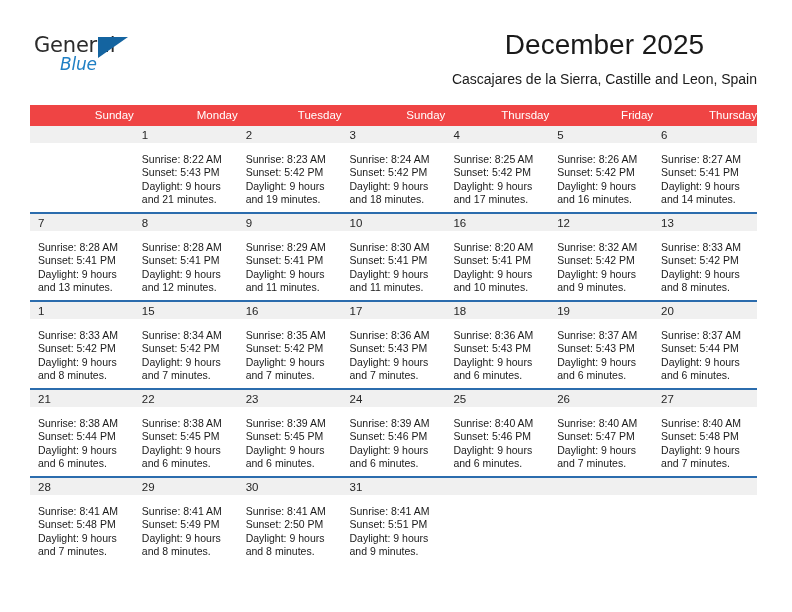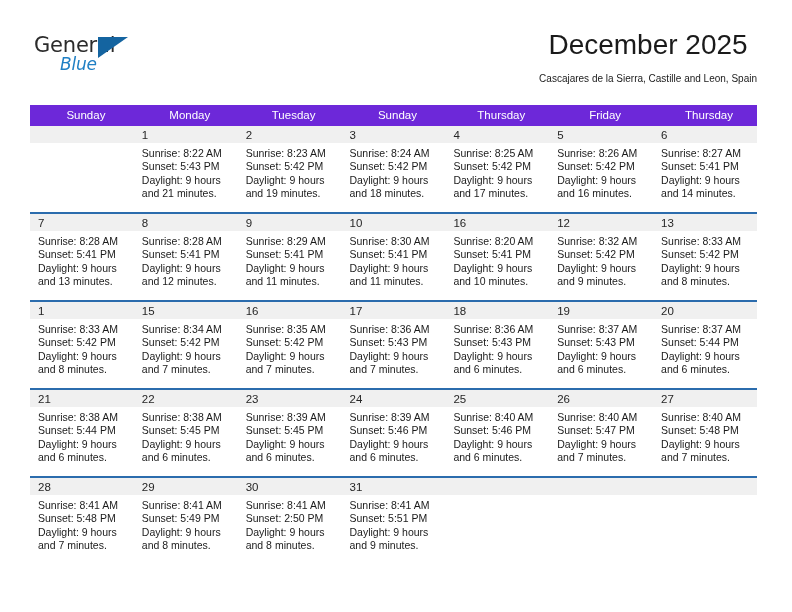--- a/index.html
+++ b/index.html
@@ -73,41 +73,41 @@
   }
   .cal-title {
     font-size: 28px;
     font-weight: normal;
     color: #1a1a1a;
     line-height: 34px;
     white-space: nowrap;
   }
   .cal-subtitle {
     margin-top: 8px;
-    font-size: 10px;
+    font-size: 14px;
     color: #1a1a1a;
     line-height: 18px;
     white-space: nowrap;
   }
 
   
   .calendar {
     position: absolute;
     left: 30px;
     top: 105px;
     width: 727px;
     border-collapse: collapse;
     table-layout: fixed;
   }
   .calendar th {
-    background: #6d28d9;
+    background: #ef4444;
     color: #ffffff;
     font-size: 11.5px;
     font-weight: normal;
-    text-align: center;
+    text-align: right;
     padding: 4px 0 5px 8px;
     height: 12px;
     border: none;
   }
   .calendar td {
     vertical-align: top;
     padding: 0;
     border: none;
     border-top: 2px solid #2b6cad;
     height: 86px;
@@ -119,21 +119,21 @@
   .daynum-band {
     background: #f0f0f0;
     height: 17px;
     padding: 2px 0 1px 8px;
     box-sizing: border-box;
     font-size: 11.5px;
     color: #262626;
     line-height: 14px;
   }
   .cell-body {
-    padding: 4px 6px 0 8px;
+    padding: 10px 6px 0 8px;
     font-size: 10.5px;
     line-height: 13.4px;
     color: #1a1a1a;
   }
   .cell-body div {
     white-space: nowrap;
   }
   .empty .daynum-band {
     color: transparent;
   }

